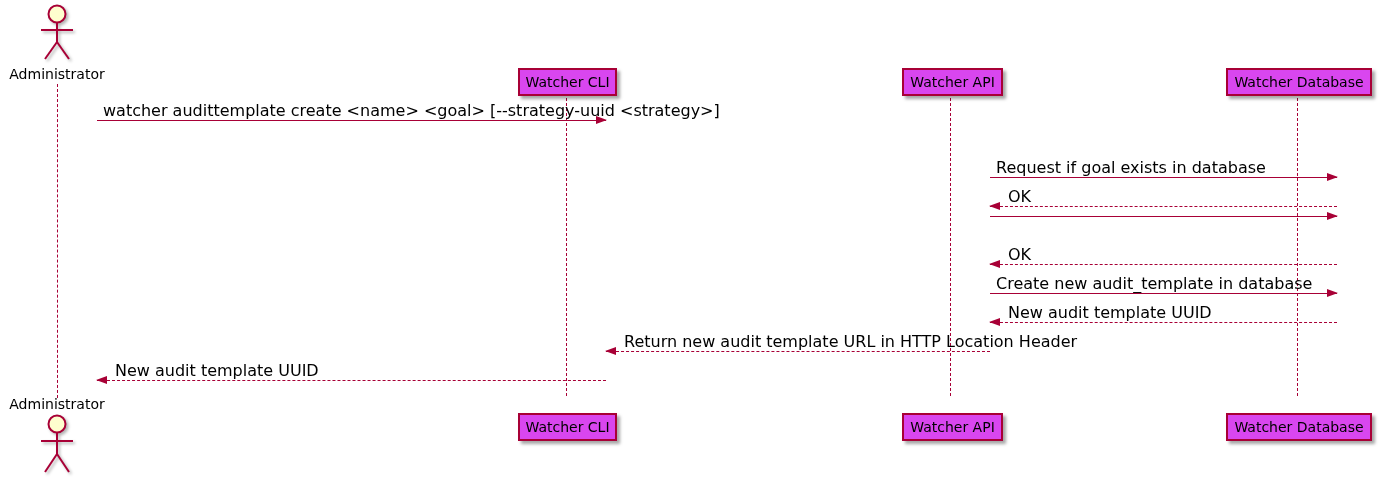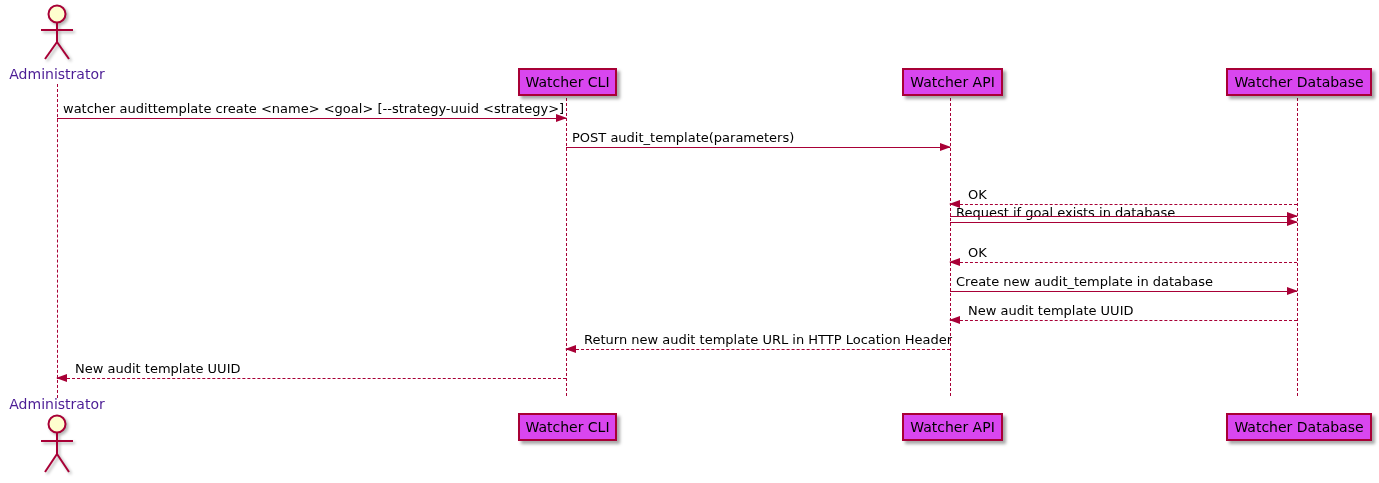--- a/index.html
+++ b/index.html
@@ -32,25 +32,25 @@
     white-space: nowrap;
     margin-top: 17px;
   }
   
   .actor { position: absolute; }
   .actor svg { filter: drop-shadow(2.5px 2.5px 1.5px rgba(0,0,0,0.30)); }
   .actor-label {
     position: absolute;
     transform: translateX(-50%);
     font-size: 14px;
-    color: #4c1d95;
+    color: #000000;
     white-space: nowrap;
   }
   
-  .msg { position: absolute; font-size: 13px; color: #000; }
+  .msg { position: absolute; font-size: 16px; color: #000; padding-left: 40px; }
   .msg .lbl {
     display: inline-block;
     margin: 0 0 2px 6px;
     line-height: 15px;
     white-space: nowrap;
   }
   .msg.left .lbl { margin-left: 18px; }
   .msg .line {
     position: relative;
     height: 0;
@@ -92,28 +92,22 @@
   <div class="participant" style="left:902px;  top:51px; width:97px;">Watcher API</div>
   <div class="participant" style="left:1226px; top:51px; width:142px;">Watcher Database</div>
 
   <div class="msg right solid" style="left:57px;  top:101px; width:509px;">
     <div class="lbl">watcher audittemplate create &lt;name&gt; &lt;goal&gt; [--strategy-uuid &lt;strategy&gt;]</div>
     <div class="line">
         <i class="head"></i>
       </div>
   </div>
 
-  <div class="msg right solid" style="left:566px; top:130px; width:384px;">
-    <div class="lbl">POST audit_template(parameters)</div>
-    <div class="line">
-        <i class="head"></i>
-      </div>
-  </div>
 
-  <div class="msg right solid" style="left:950px; top:158px; width:347px;margin-top:47px;">
+  <div class="msg right solid" style="left:950px; top:158px; width:347px;">
     <div class="lbl">Request if goal exists in database</div>
     <div class="line">
         <i class="head"></i>
       </div>
   </div>
 
   <div class="msg left dashed" style="left:950px; top:187px; width:347px;">
     <div class="lbl">OK</div>
     <div class="line">
         <i class="head"></i>

